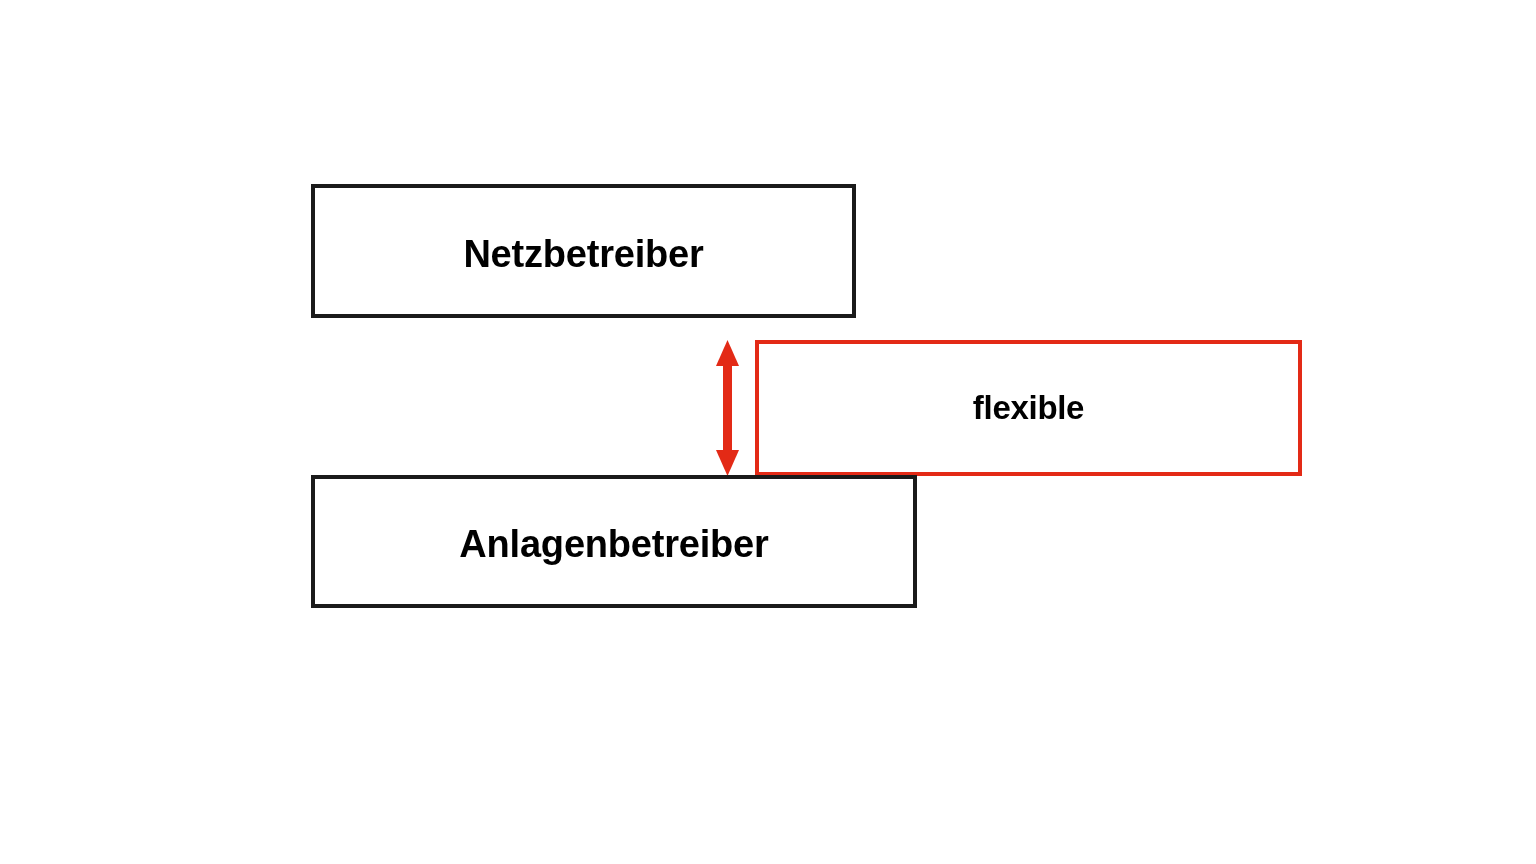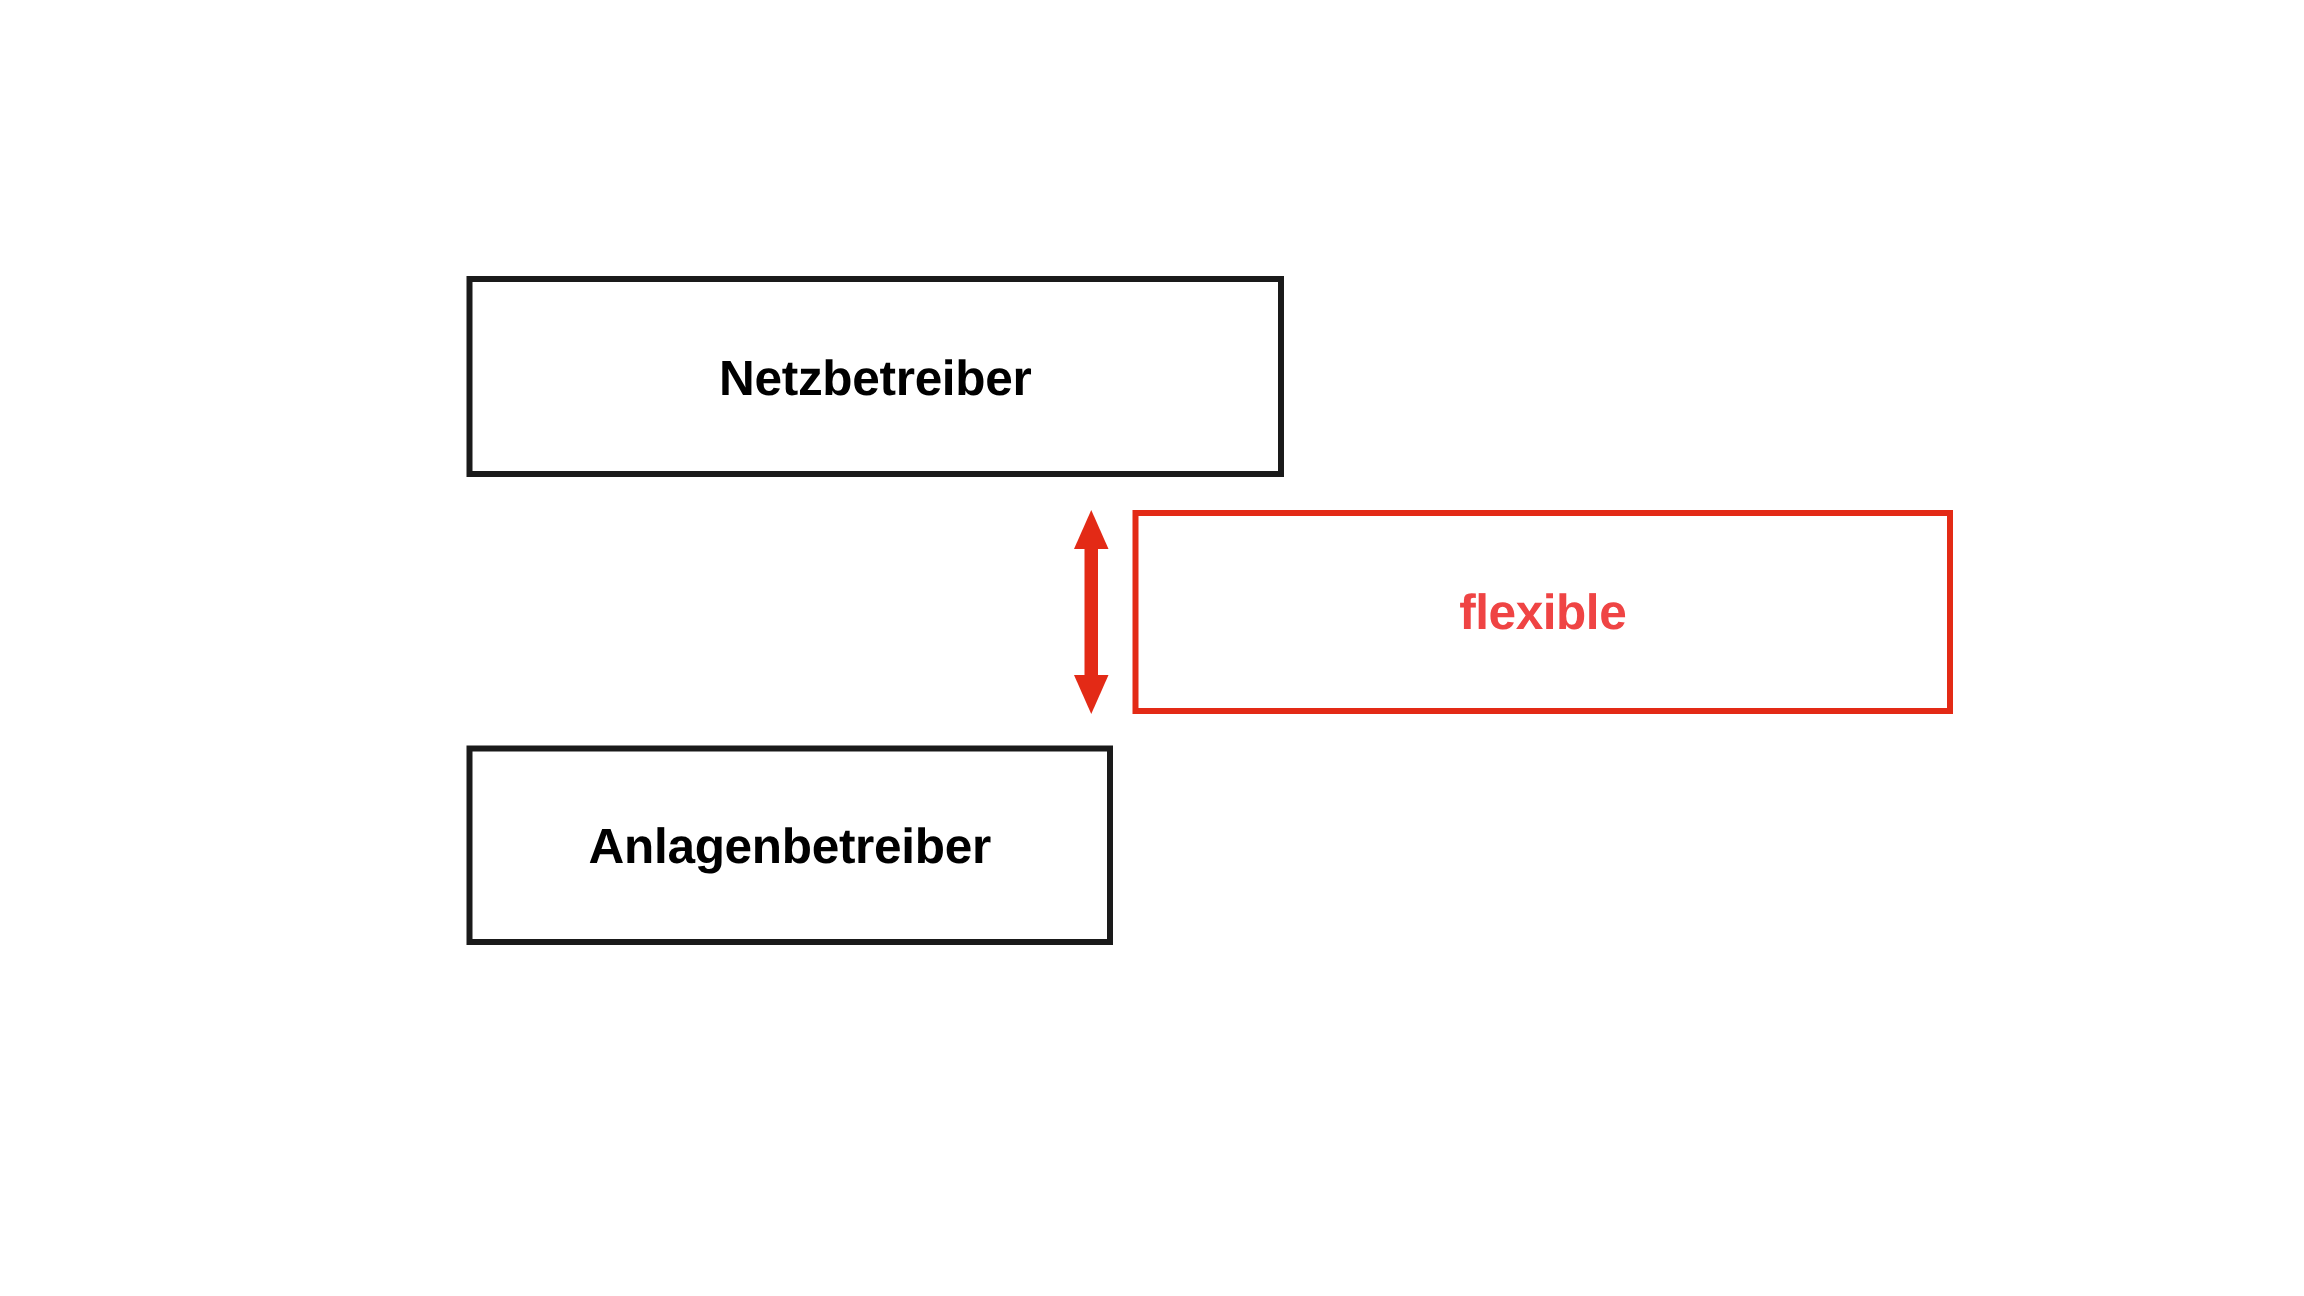--- a/index.html
+++ b/index.html
@@ -24,41 +24,41 @@
     position: absolute;
     box-sizing: border-box;
     background: #ffffff;
     border: 4px solid #1a1a1a;
     display: flex;
     justify-content: center;
   }
   .entity-label {
     font-family: "Liberation Sans", sans-serif;
     font-weight: bold;
-    font-size: 33px;
+    font-size: 38px;
     line-height: 1;
     color: #000000;
     letter-spacing: -0.2px;
     white-space: nowrap;
   }
 
   #box-netzbetreiber {
     left: 311px;
     top: 184px;
     width: 545px;
     height: 134px;
   }
   #box-netzbetreiber .entity-label {
     margin-top: 47px;
   }
 
   #box-anlagenbetreiber {
     left: 311px;
-    top: 497px;
-    width: 431px;
+    top: 475px;
+    width: 606px;
     height: 133px;
   }
   #box-anlagenbetreiber .entity-label {
     margin-top: 46px;
   }
 
   
   #box-annotation {
     position: absolute;
     box-sizing: border-box;
@@ -71,21 +71,21 @@
     display: flex;
     flex-direction: column;
     align-items: center;
     justify-content: center;
   }
   .annotation-line {
     font-family: "Liberation Sans", sans-serif;
     font-weight: bold;
     font-size: 33px;
     line-height: 46px;
-    color: #ef4444;
+    color: #000000;
     white-space: nowrap;
     letter-spacing: -0.3px;
   }
 
   
   #arrow-bidirectional {
     position: absolute;
     left: 706px;
     top: 338px;
     width: 44px;

